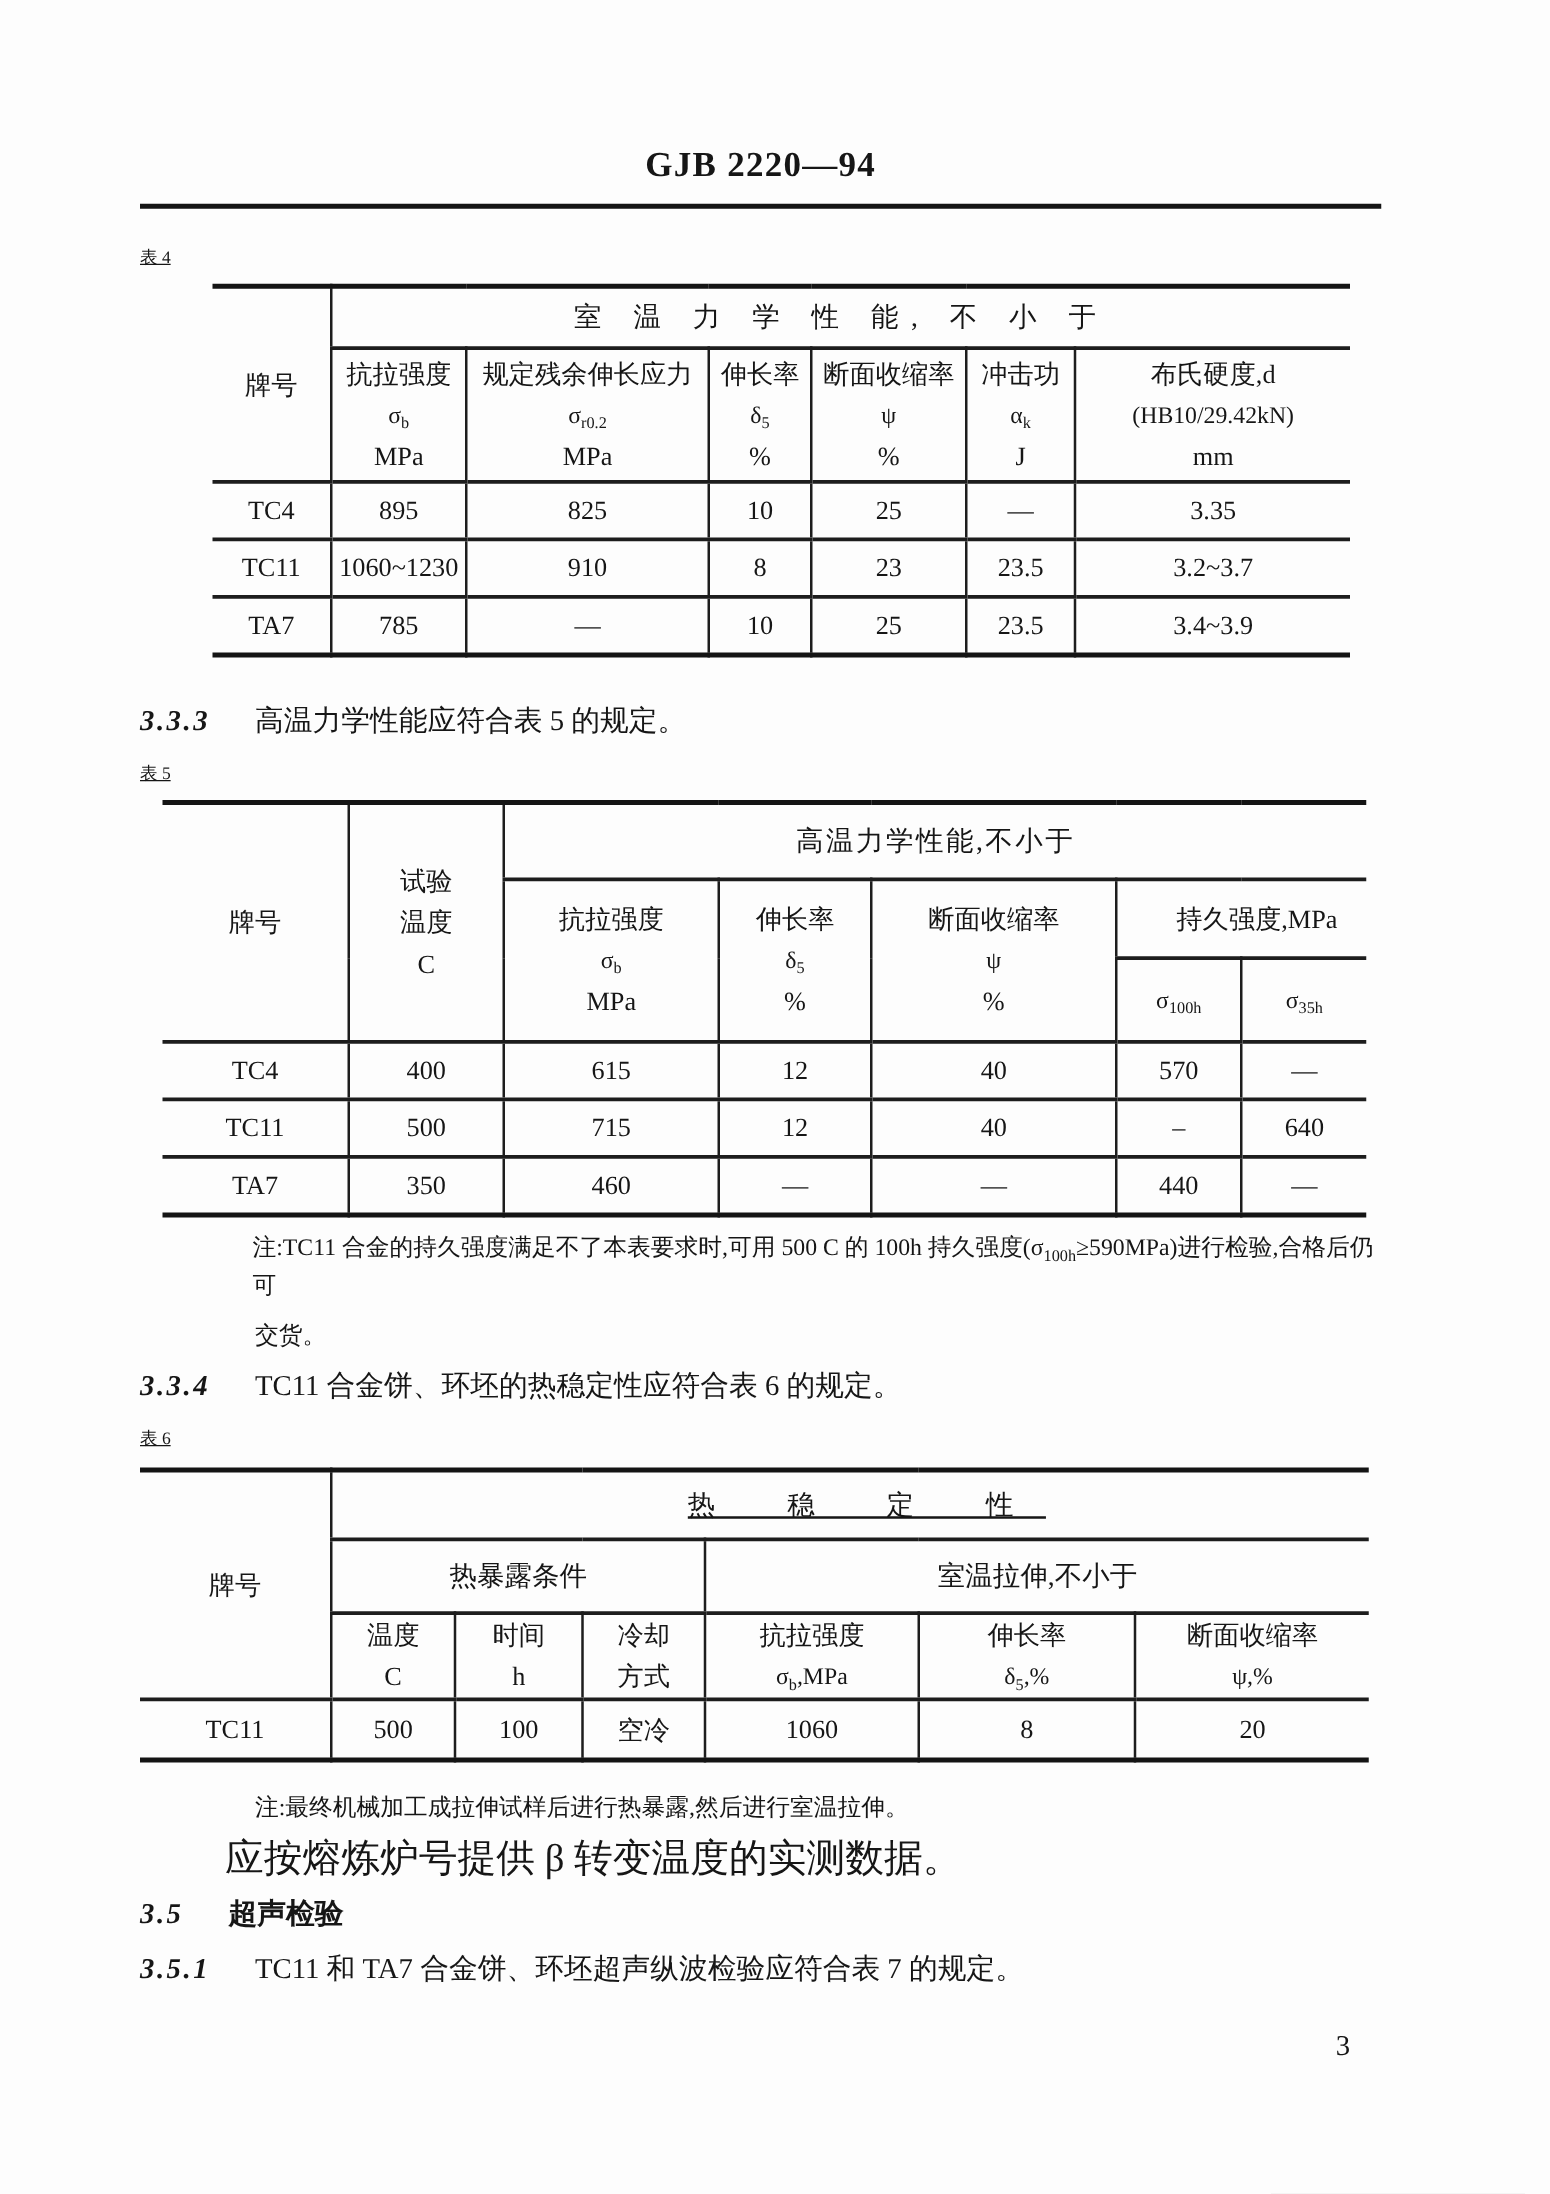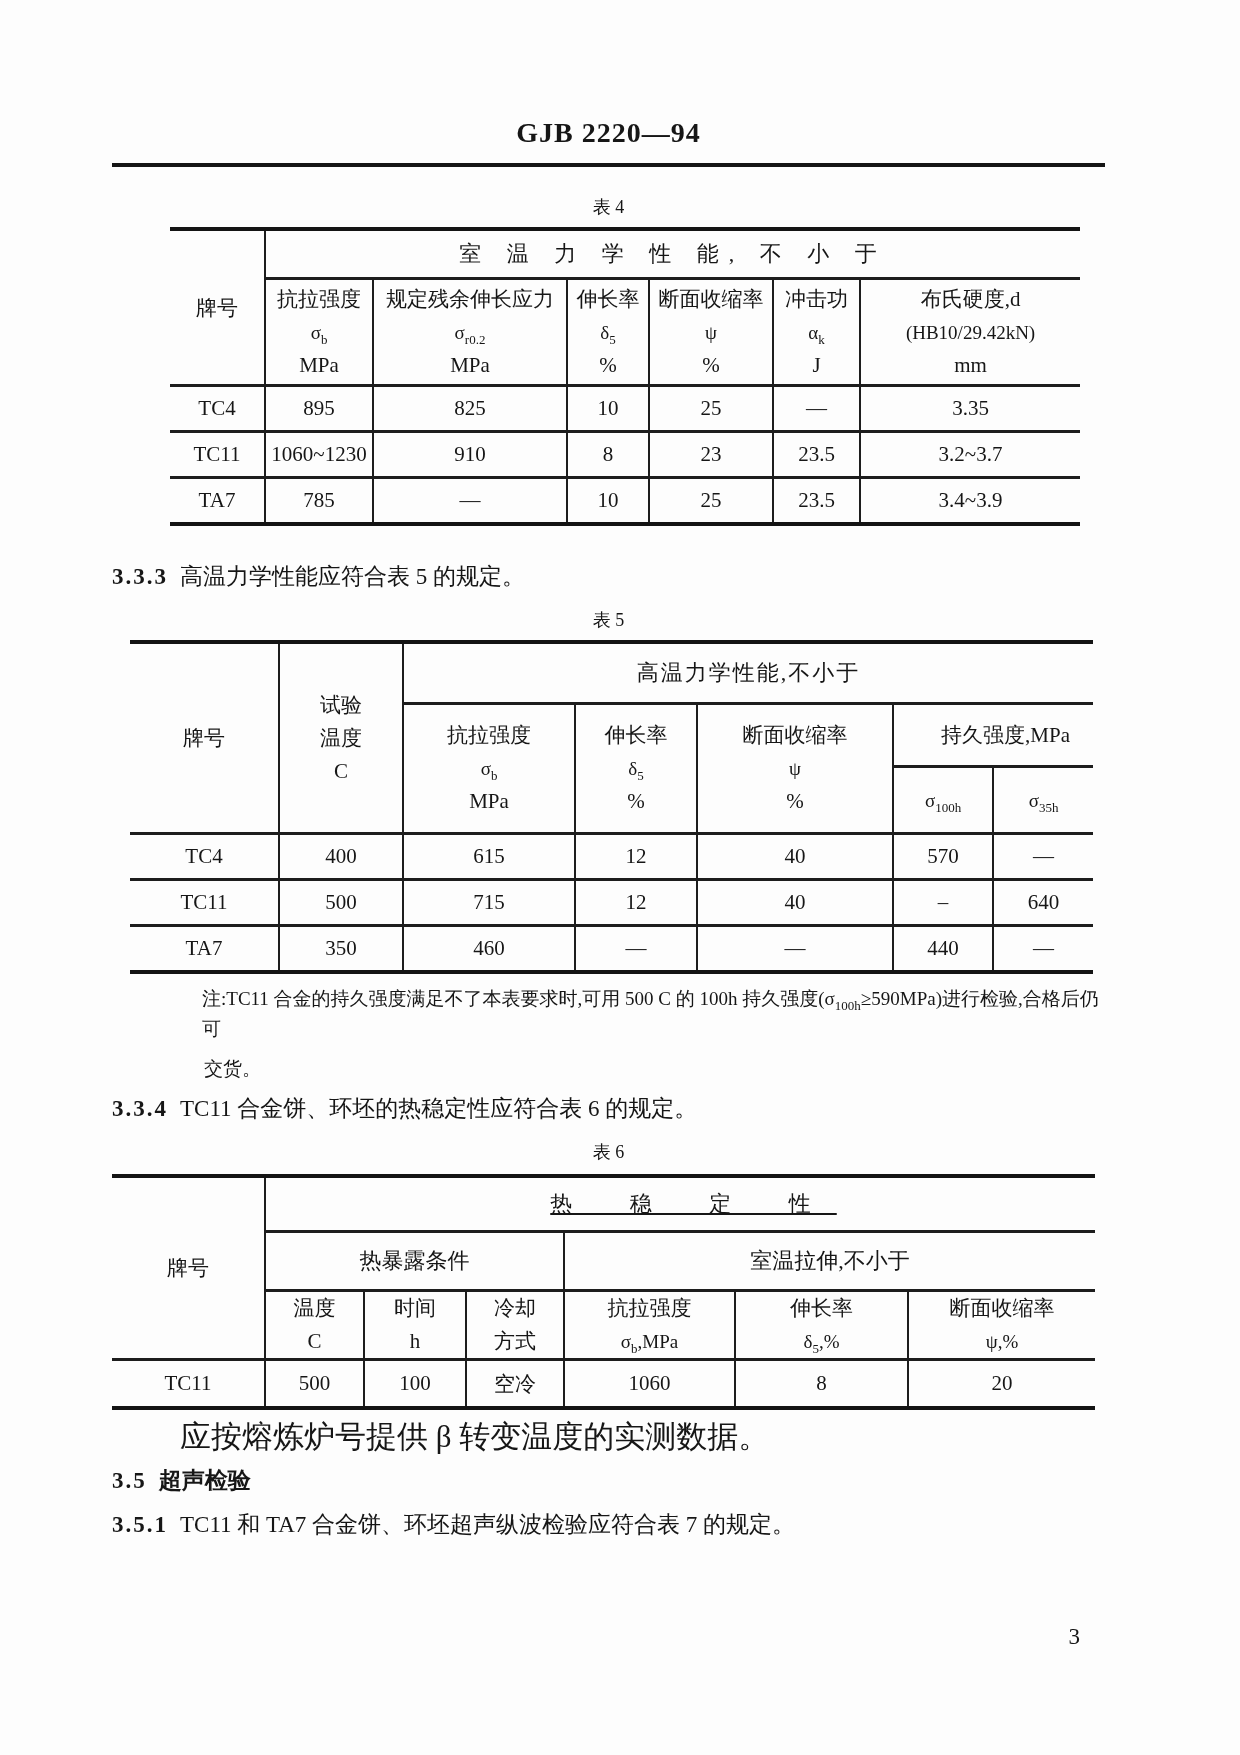--- a/index.html
+++ b/index.html
@@ -21,23 +21,24 @@
     font-weight:bold;
     letter-spacing:1px;
     line-height:30px;
   }
   .header-rule {
     margin-top:15px;
     height:0;
     border-top:4px solid #151515;
   }
   .caption {
-    text-align:center;
-    font-size:18px;
+    text-align:left;
+    font-size:14px;
     line-height:28px;
+    text-decoration:underline;
   }
   .cap4 { margin-top:26px; margin-bottom:6px; }
   .cap5 { margin-top:14px; margin-bottom:6px; }
   .cap6 { margin-top:14px; margin-bottom:8px; }
 
   table {
     border-collapse:collapse;
     table-layout:fixed;
     border-top:4px solid #141414;
     border-bottom:4px solid #141414;
@@ -79,21 +80,21 @@
   .hsym  { line-height:33px; font-size:19px; }
   sub { font-size:13px; line-height:0; }
   .grade { font-size:21px; }
 
   .sec { font-size:23px; line-height:30px; }
   .s333 { margin-top:36px; }
   .s334 { margin-top:10px; }
   .s34  { margin-top:20px; }
   .s35  { margin-top:14px; }
   .s351 { margin-top:14px; }
-  .sec-num { font-weight:bold; margin-right:12px; letter-spacing:2px; }
+  .sec-num { font-weight:bold; margin-right:36px; letter-spacing:2px;font-style:italic; }
   .sec-title { font-weight:bold; }
   .body-para { margin-top:12px; margin-left:68px; font-size:31px; line-height:30px; }
 
   .tnote { margin-top:10px; margin-left:90px; font-size:19px; line-height:30px; }
   .tnote2 { margin-left:92px; }
   .note6 { margin-top:24px; margin-left:92px; font-size:19px; line-height:26px; }
 
   .page-num {
     position:absolute;
     right:160px; top:1624px;
@@ -326,20 +327,21 @@
         <td>500</td>
         <td>100</td>
         <td>空冷</td>
         <td>1060</td>
         <td>8</td>
         <td>20</td>
       </tr>
     </tbody>
   </table>
 
+  <div class="note6">注:最终机械加工成拉伸试样后进行热暴露,然后进行室温拉伸。</div>
 
   <div class="body-para">应按熔炼炉号提供 β 转变温度的实测数据。</div>
 
   <div class="sec s35">
     <span class="sec-num">3.5</span><span class="sec-title">超声检验</span>
   </div>
 
   <div class="sec s351">
     <span class="sec-num">3.5.1</span><span>TC11 和 TA7 合金饼、环坯超声纵波检验应符合表 7 的规定。</span>
   </div>

